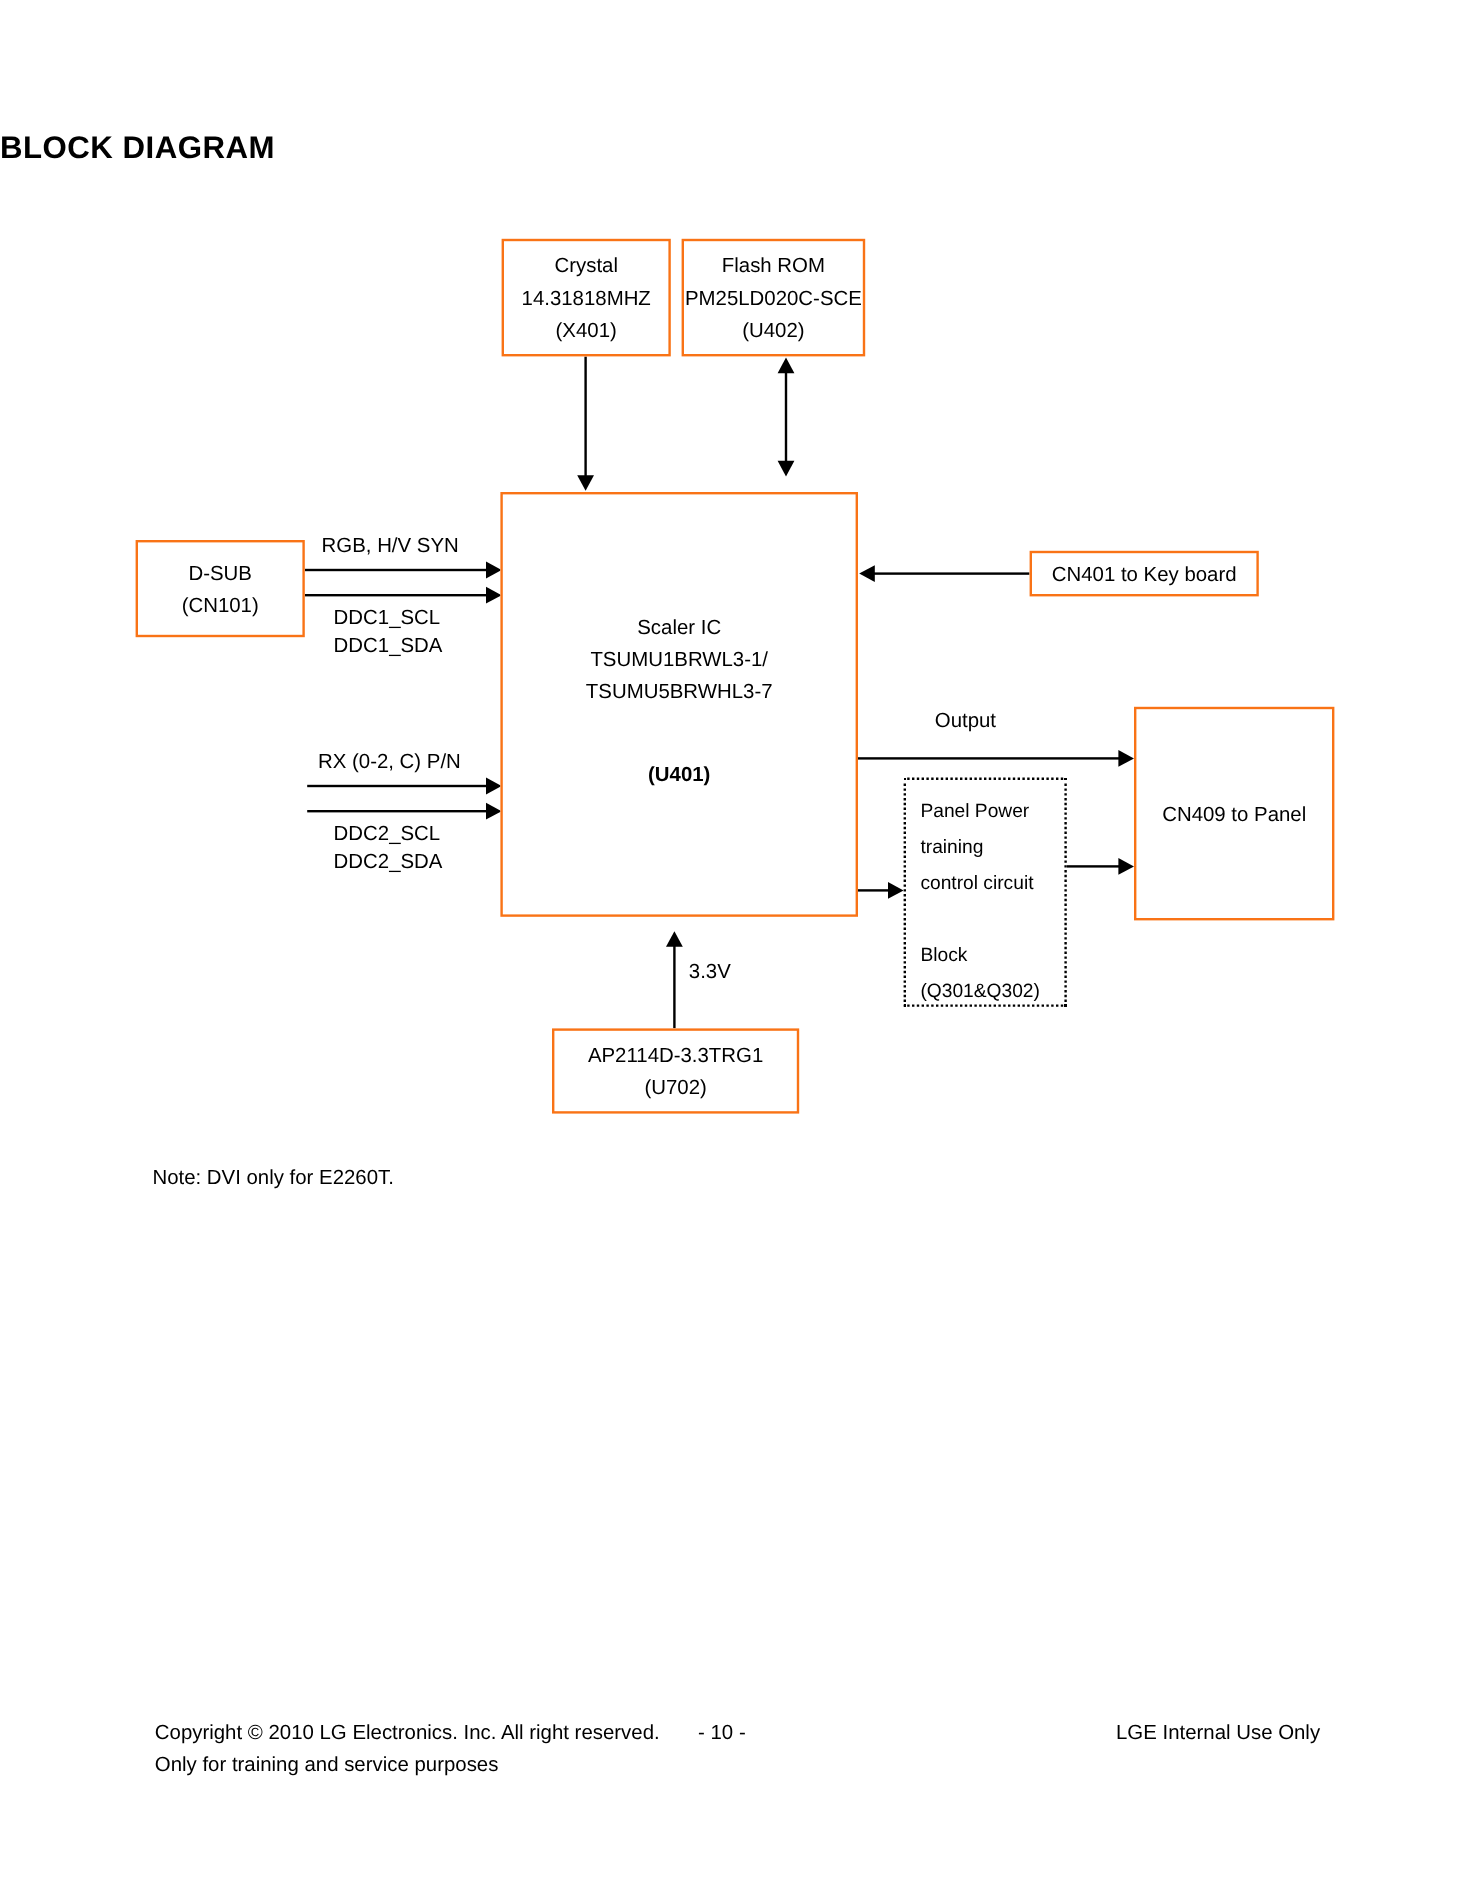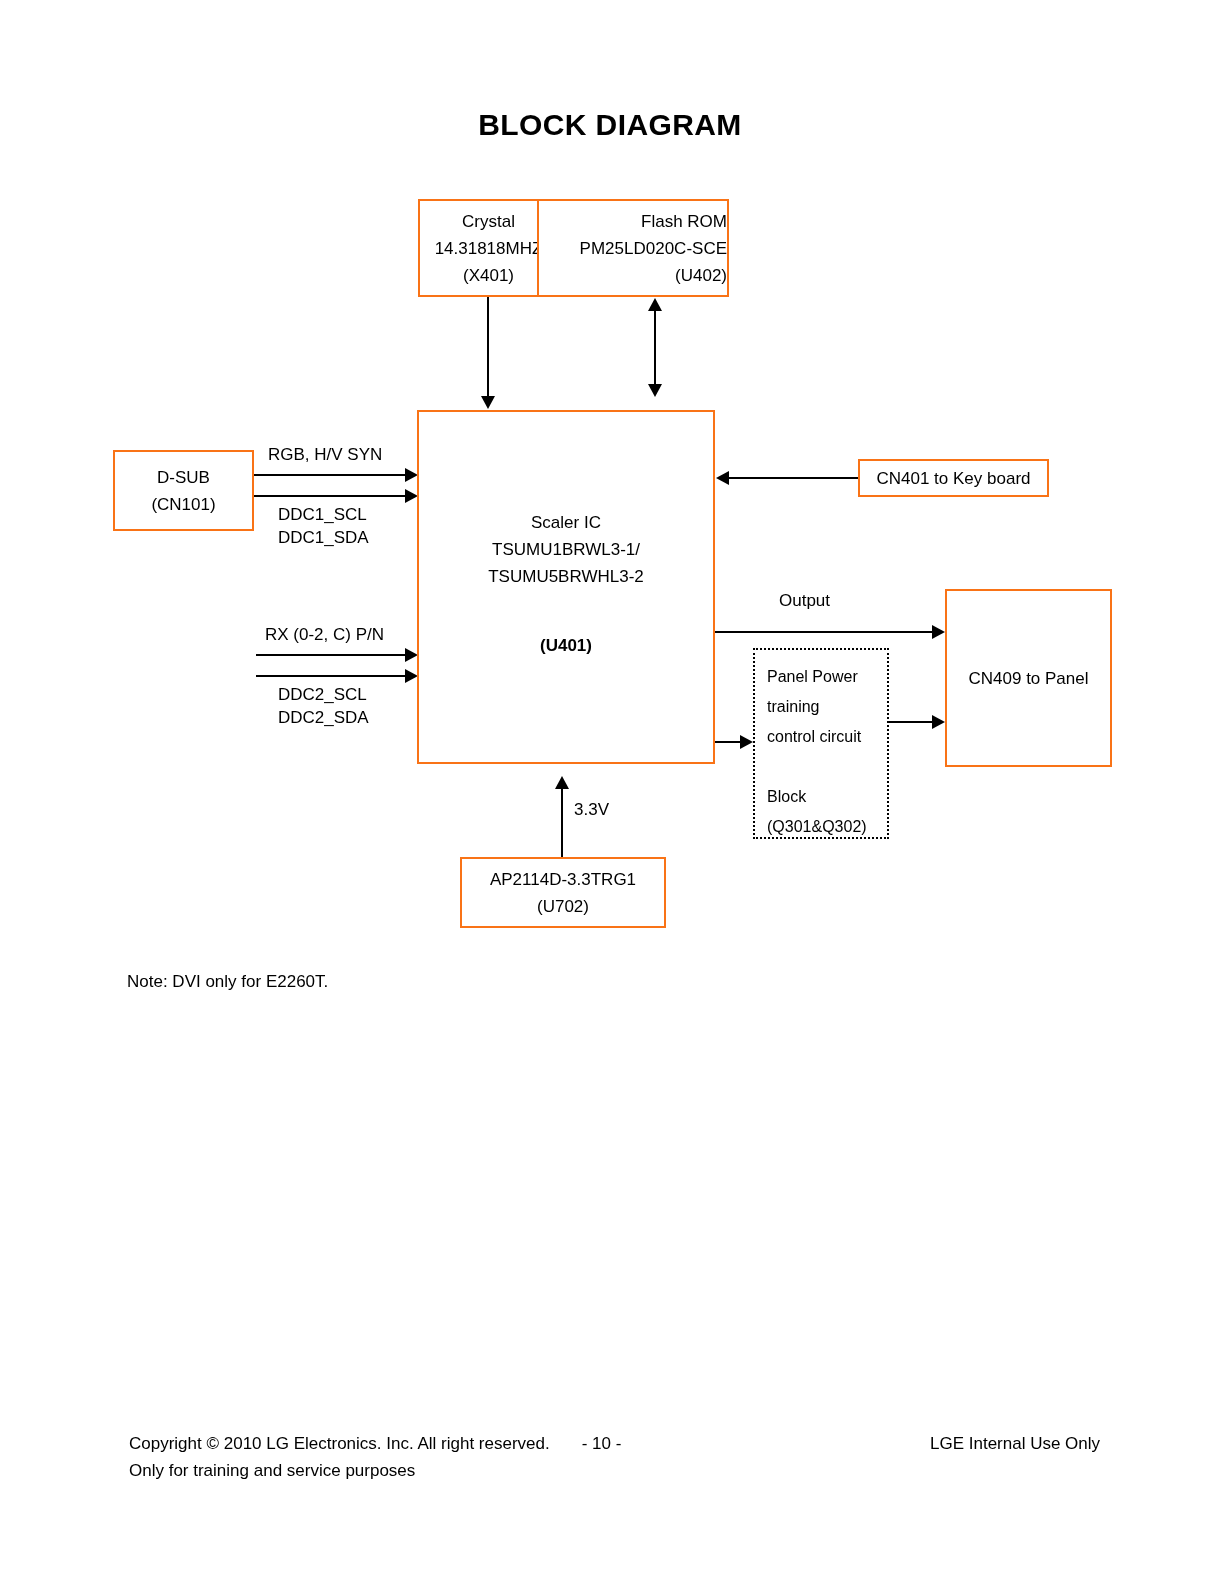--- a/index.html
+++ b/index.html
@@ -19,22 +19,21 @@
     background: #ffffff;
     overflow: hidden;
   }
 
   
   .page-title {
     position: absolute;
     left: 0;
     top: 108px;
     width: 1220px;
-    text-align: center;
-    font-size: 30px;
+    font-size: 26px;
     font-weight: bold;
     letter-spacing: 0.4px;
   }
 
   
   .box {
     position: absolute;
     box-sizing: border-box;
     border: 2px solid #f97316;
     background: #ffffff;
@@ -51,21 +50,21 @@
     border: 2px dotted #000000;
     align-items: flex-start;
     justify-content: flex-start;
     text-align: left;
     padding: 12px 0 0 12px;
   }
   .box .line { white-space: nowrap; }
 
   
   #box-crystal      { left: 418px; top: 199px;  width: 141px; height: 98px; }
-  #box-flashrom     { left: 537px; top: 199px;  width: 192px; height: 98px; align-items: flex-end; }
+  #box-flashrom     { left: 568px; top: 199px;  width: 153px; height: 98px; }
   #box-scaler       { left: 417px; top: 410px;  width: 298px; height: 354px; }
   #box-dsub         { left: 113px; top: 450px;  width: 141px; height: 81px; }
   #box-dvi          { left: 99px;  top: 632px;  width: 157px; height: 81px; }
   #box-cn401        { left: 858px; top: 459px;  width: 191px; height: 38px;
                       font-size: 17px; }
   #box-cn409        { left: 945px; top: 589px;  width: 167px; height: 178px; }
   #box-panelpower   { left: 753px; top: 648px;  width: 136px; height: 191px;
                       font-size: 16px; line-height: 30px; }
   #box-ap2114d      { left: 460px; top: 857px;  width: 206px; height: 71px; }
 
@@ -175,21 +174,21 @@
   <div class="arrow down" style="left:481px; top:396px;"></div>
 
   <div class="wire v" style="left:654px; top:310px; height:75px;"></div>
   <div class="arrow up" style="left:648px; top:298px;"></div>
   <div class="arrow down" style="left:648px; top:384px;"></div>
 
   <div class="box" id="box-scaler">
     <div class="scaler-top">
       <div class="line">Scaler IC</div>
       <div class="line">TSUMU1BRWL3-1/</div>
-      <div class="line">TSUMU5BRWHL3-2</div>
+      <div class="line">TSUMU5BRWHL3-7</div>
     </div>
     <div class="line scaler-sub">(U401)</div>
   </div>
 
   <div class="box" id="box-dsub">
     <div class="line">D-SUB</div>
     <div class="line">(CN101)</div>
   </div>
 
 

